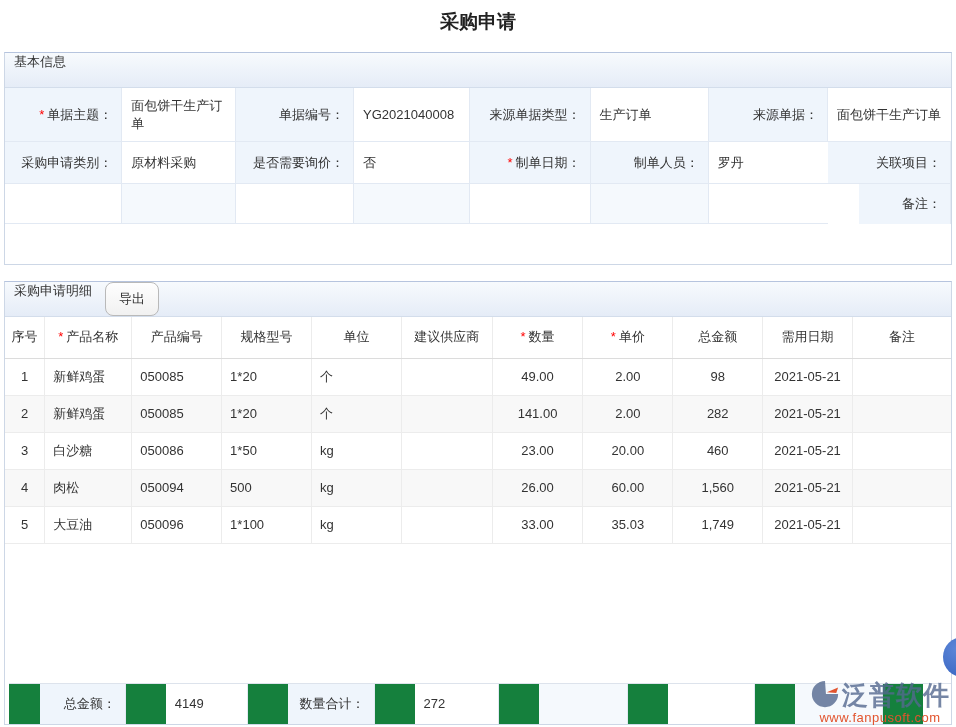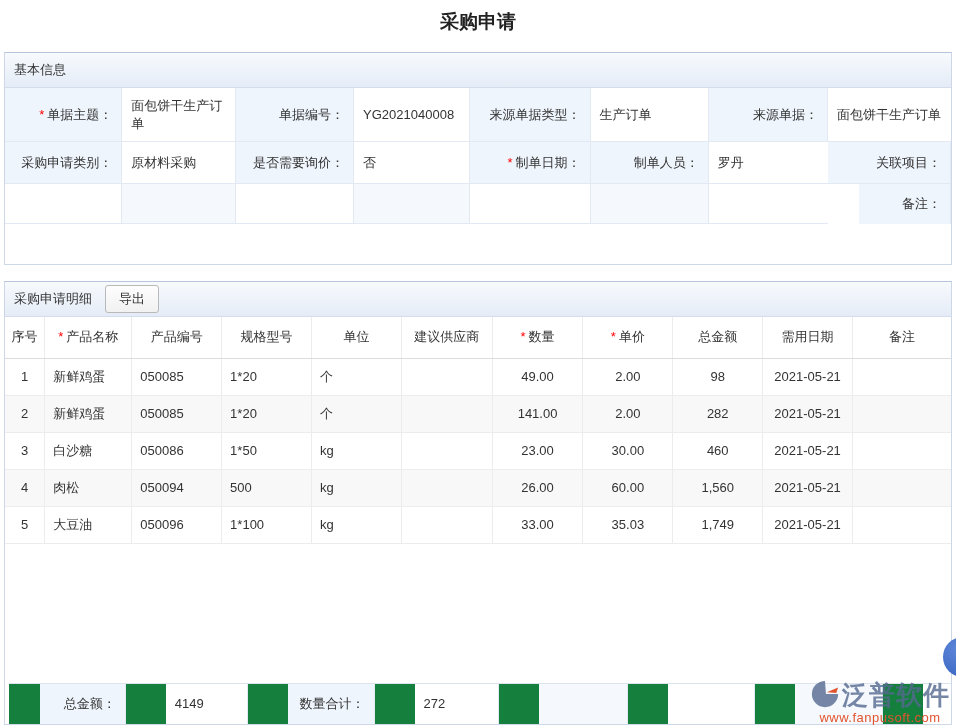--- a/index.html
+++ b/index.html
@@ -26,35 +26,34 @@
     margin: 0 4px;
     border: 1px solid #cdd7e6;
     border-top-color: #b6c4de;
     background: #fff;
   }
   .panel-basic { margin-top: 8px; }
   .panel-detail { margin-top: 16px; height: 444px; position: relative; }
   .bar {
     height: 35px;
     display: flex;
-    align-items: center;
     padding: 0 9px;
     background: linear-gradient(#f7fafd, #e5ecf7);
     border-bottom: 1px solid #d3ddeb;
     color: #333;
   }
   .btn-export {
     margin-left: 13px;
     padding: 4px 13px;
     font-size: 13px;
     color: #333;
     font-family: inherit;
     background: linear-gradient(#fefefe, #f1f1f1);
     border: 1px solid #b9b9b9;
-    border-radius: 3px;
+    border-radius: 8px;
     cursor: pointer;
   }
   
   .bgrid {
     display: grid;
     grid-template-columns: 12.4% 12.0% 12.5% 12.3% 12.7% 12.5% 12.6% auto;
     grid-template-rows: 54px 42px 40px 40px;
   }
   .cell {
     border-right: 1px solid #e2e9f3;
@@ -255,21 +254,21 @@
         <td class="ta-l"></td>
       </tr>
       <tr>
         <td class="ta-c">3</td>
         <td class="ta-l">白沙糖</td>
         <td class="ta-l">050086</td>
         <td class="ta-l">1*50</td>
         <td class="ta-l">kg</td>
         <td class="ta-l"></td>
         <td class="ta-c">23.00</td>
-        <td class="ta-c">30.00</td>
+        <td class="ta-c">20.00</td>
         <td class="ta-c">460</td>
         <td class="ta-c">2021-05-21</td>
         <td class="ta-l"></td>
       </tr>
       <tr class="even">
         <td class="ta-c">4</td>
         <td class="ta-l">肉松</td>
         <td class="ta-l">050094</td>
         <td class="ta-l">500</td>
         <td class="ta-l">kg</td>

